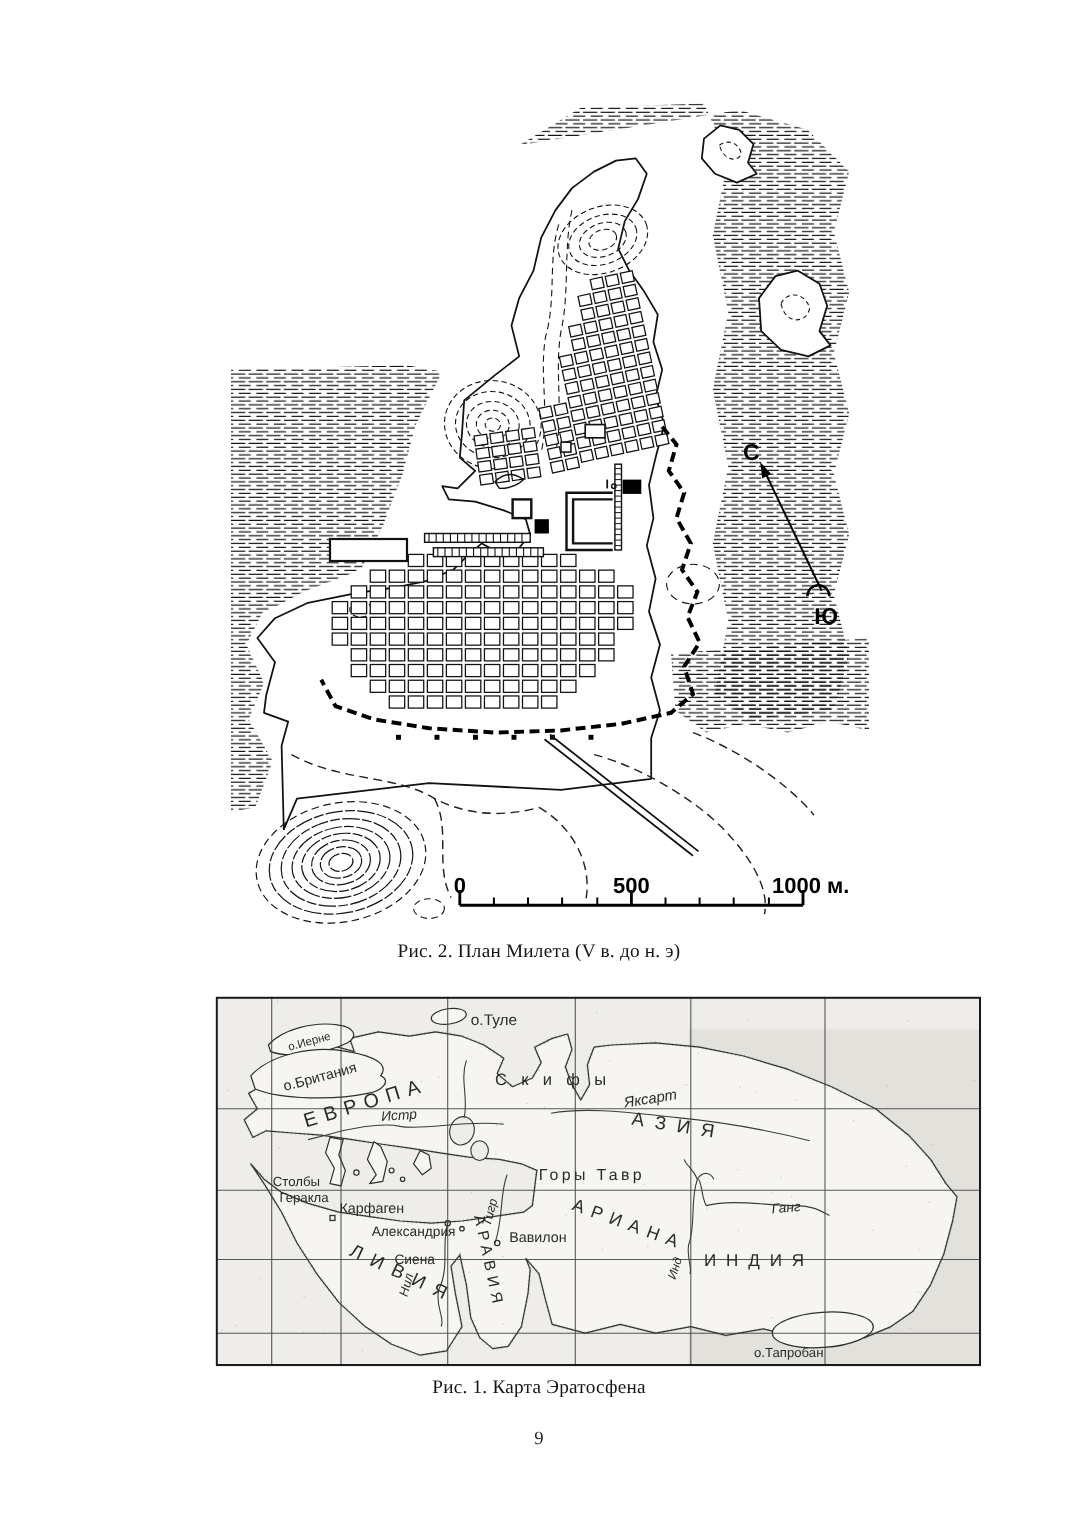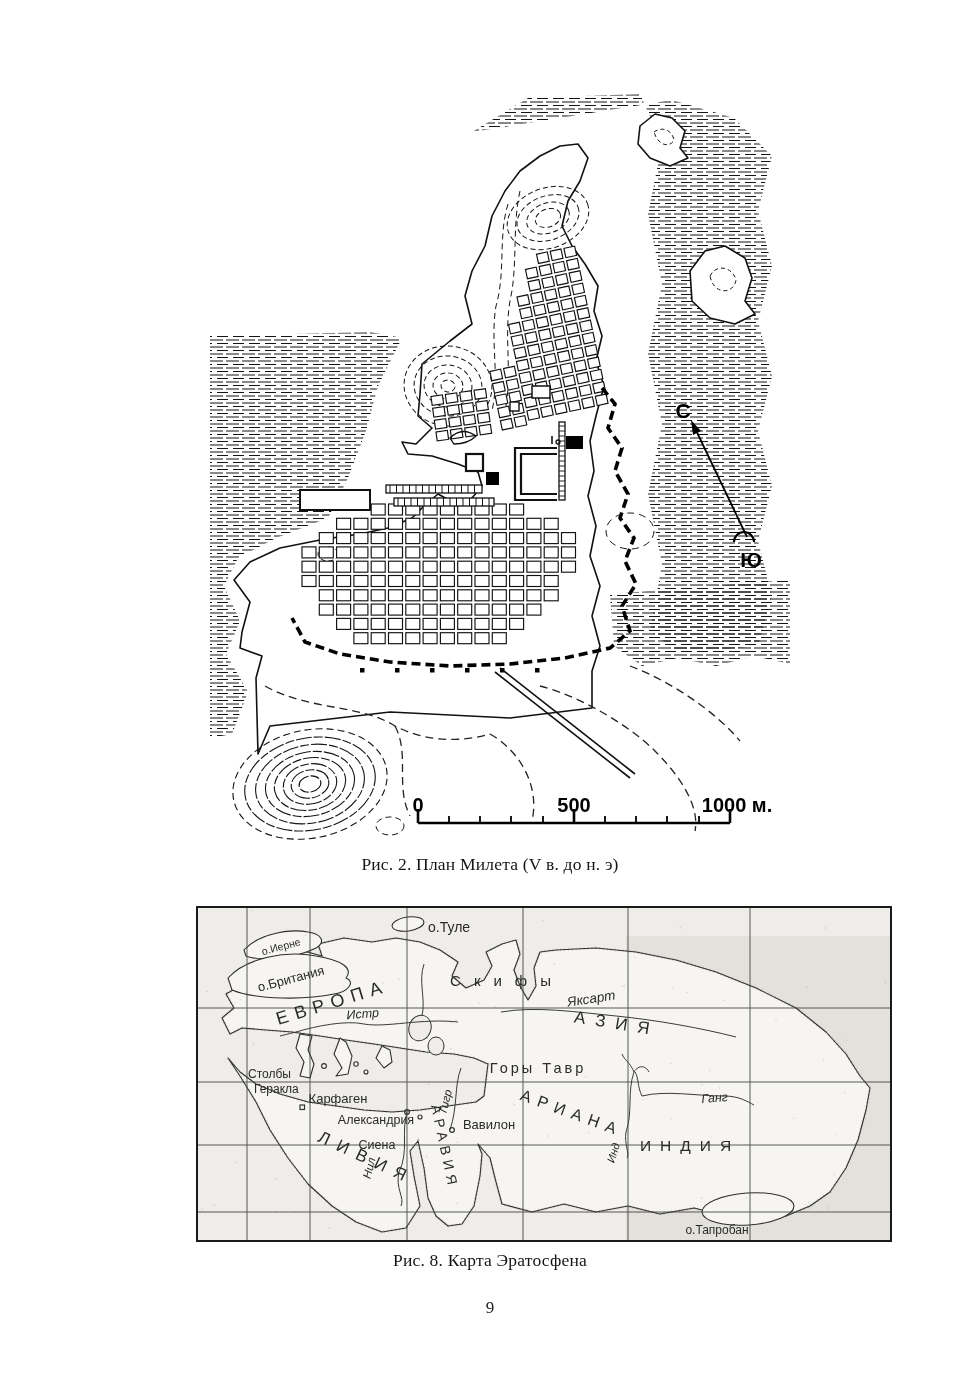--- a/index.html
+++ b/index.html
@@ -565,15 +565,15 @@
       <text x="374" y="212" text-anchor="middle" font-size="16" class="lbl" letter-spacing="7" transform="rotate(20 374 212)">АРИАНА</text>
       <text x="421" y="248" text-anchor="middle" font-size="11" class="lbl" font-style="italic" transform="rotate(-72 421 248)">Инд</text>
       <text x="494" y="245" text-anchor="middle" font-size="15.5" class="lbl" letter-spacing="9">ИНДИЯ</text>
       <text x="519" y="196" text-anchor="middle" font-size="12.5" class="lbl" font-style="italic" transform="rotate(-5 519 196)">Ганг</text>
       <text x="521" y="328" text-anchor="middle" font-size="12" class="lbl">о.Тапробан</text>
     </g>
 
   <rect x="1" y="1" width="694" height="334" fill="none" stroke="#1a1a1a" stroke-width="2"></rect>
 </svg>
 
-<div class="caption" style="top:1250px">Рис. 8. Карта Эратосфена</div>
+<div class="caption" style="top:1250px">Рис. 1. Карта Эратосфена</div>
 
 <div id="pagenum">9</div>
 
 </body></html>

